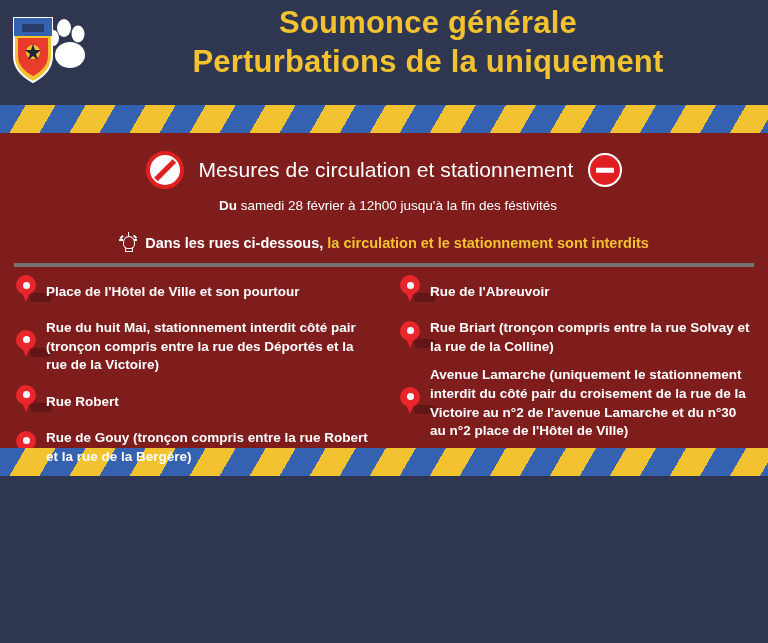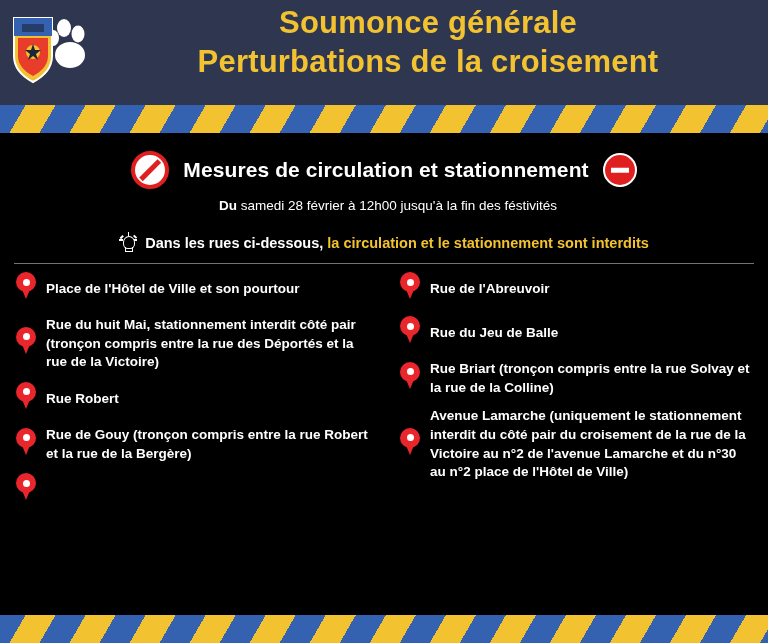--- a/index.html
+++ b/index.html
@@ -10,22 +10,22 @@
     width: 768px;
     height: 643px;
     background: #2e3650;
     font-family: "Liberation Sans", sans-serif;
     overflow: hidden;
     position: relative;
   }
   .poster {
     position: relative;
     width: 768px;
-    height: 643px;
-    background: #000000;
+    height: 476px;
+    background: #7f1d1d;
     overflow: hidden;
   }
 
   
   .header {
     position: relative;
     height: 105px;
     background: #2e3650;
   }
   .crest {
@@ -97,21 +97,21 @@
   .measure-row {
     display: flex;
     align-items: center;
     justify-content: center;
     gap: 14px;
     margin-top: 18px;
   }
   .measure-title {
     color: #ffffff;
     font-size: 21px;
-    font-weight: bold;
+    font-weight: normal;
     letter-spacing: 0.1px;
   }
   
   .sign-forbid {
     width: 30px;
     height: 30px;
     border-radius: 50%;
     border: 4px solid #e02020;
     background: #ffffff;
     position: relative;
@@ -155,21 +155,21 @@
   }
   .subtitle b { color: #ffffff; font-weight: bold; padding-left: 8px; }
 
   .notice-row {
     display: flex;
     align-items: center;
     justify-content: center;
     gap: 8px;
     margin-top: 20px;
     padding-bottom: 10px;
-    border-bottom: 1px solid #737373;
+    border-bottom: 4px solid #737373;
   }
   .bulb-icon {
     position: relative;
     width: 18px;
     height: 20px;
     flex: 0 0 auto;
   }
   .bulb-icon .glass {
     position: absolute;
     left: 4px;
@@ -298,21 +298,21 @@
         <path d="M6 10 L44 10 L44 48 Q44 64 25 74 Q6 64 6 48 Z" fill="#f2c230" stroke="#ffffff" stroke-width="2"></path>
         <path d="M6 10 L44 10 L44 28 L6 28 Z" fill="#3461b0"></path>
         <path d="M10 30 L40 30 L40 48 Q40 60 25 68 Q10 60 10 48 Z" fill="#e8262b" opacity="0.85"></path>
         <path d="M14 16 L36 16 L36 24 L14 24 Z" fill="#1d2538" opacity="0.6"></path>
         <circle cx="25" cy="44" r="7" fill="#f2c230"></circle>
         <path d="M25 36 L27 42 L33 42 L28 46 L30 52 L25 48 L20 52 L22 46 L17 42 L23 42 Z" fill="#1d2538"></path>
       </svg>
     </div>
     <div class="header-titles">
       <div class="title-line1">Soumonce générale</div>
-      <div class="title-line2">Perturbations de la croisement</div>
+      <div class="title-line2">Perturbations de la uniquement</div>
     </div>
   </div>
 
   <div class="band top">
     <div class="stripes"></div>
   </div>
 
   <div class="content">
 
     <div class="measure-row">
@@ -399,29 +399,20 @@
             </div>
           <div class="street-label">Rue de l'Abreuvoir</div>
         </div>
         <div class="street">
           <div class="pin">
               <div class="shadow"></div>
               <div class="tip"></div>
               <div class="head"></div>
               <div class="dot"></div>
             </div>
-          <div class="street-label">Rue du Jeu de Balle</div>
-        </div>
-        <div class="street">
-          <div class="pin">
-              <div class="shadow"></div>
-              <div class="tip"></div>
-              <div class="head"></div>
-              <div class="dot"></div>
-            </div>
           <div class="street-label">Rue Briart (tronçon compris entre la rue Solvay et la rue de la Colline)</div>
         </div>
         <div class="street">
           <div class="pin">
               <div class="shadow"></div>
               <div class="tip"></div>
               <div class="head"></div>
               <div class="dot"></div>
             </div>
           <div class="street-label">Avenue Lamarche (uniquement le stationnement interdit du côté pair du croisement de la rue de la Victoire au n°2 de l'avenue Lamarche et du n°30 au n°2 place de l'Hôtel de Ville)</div>

